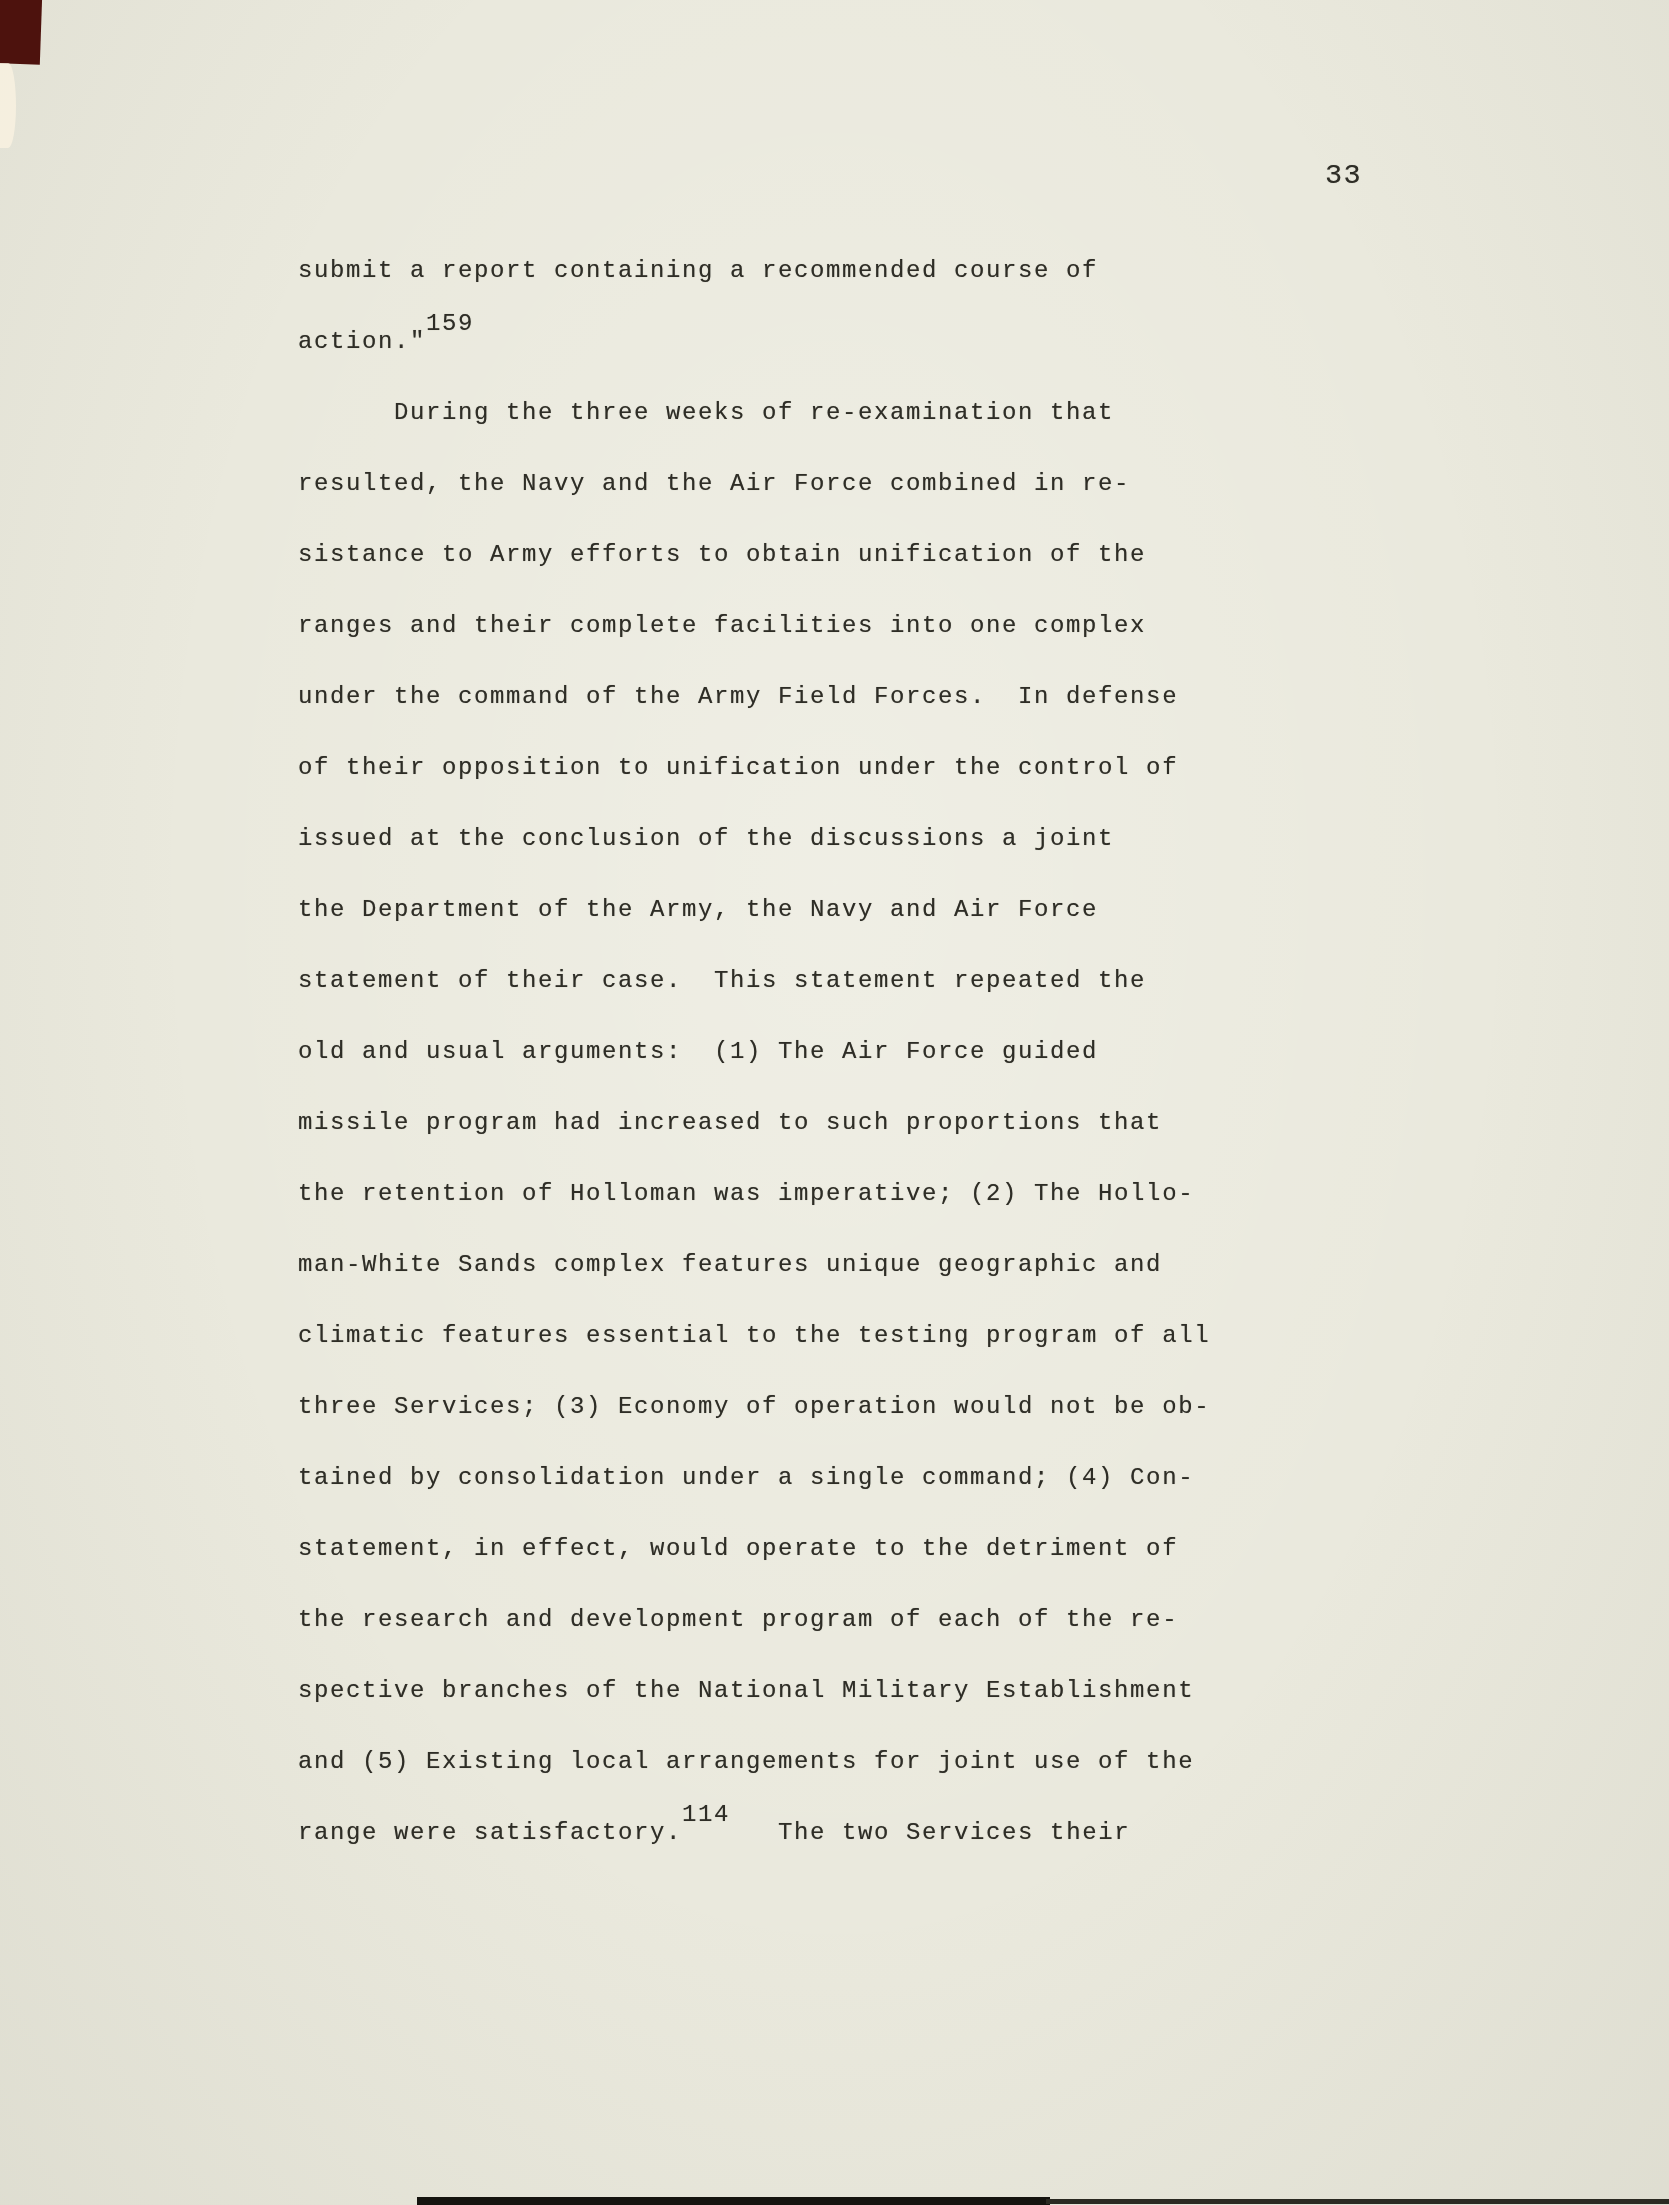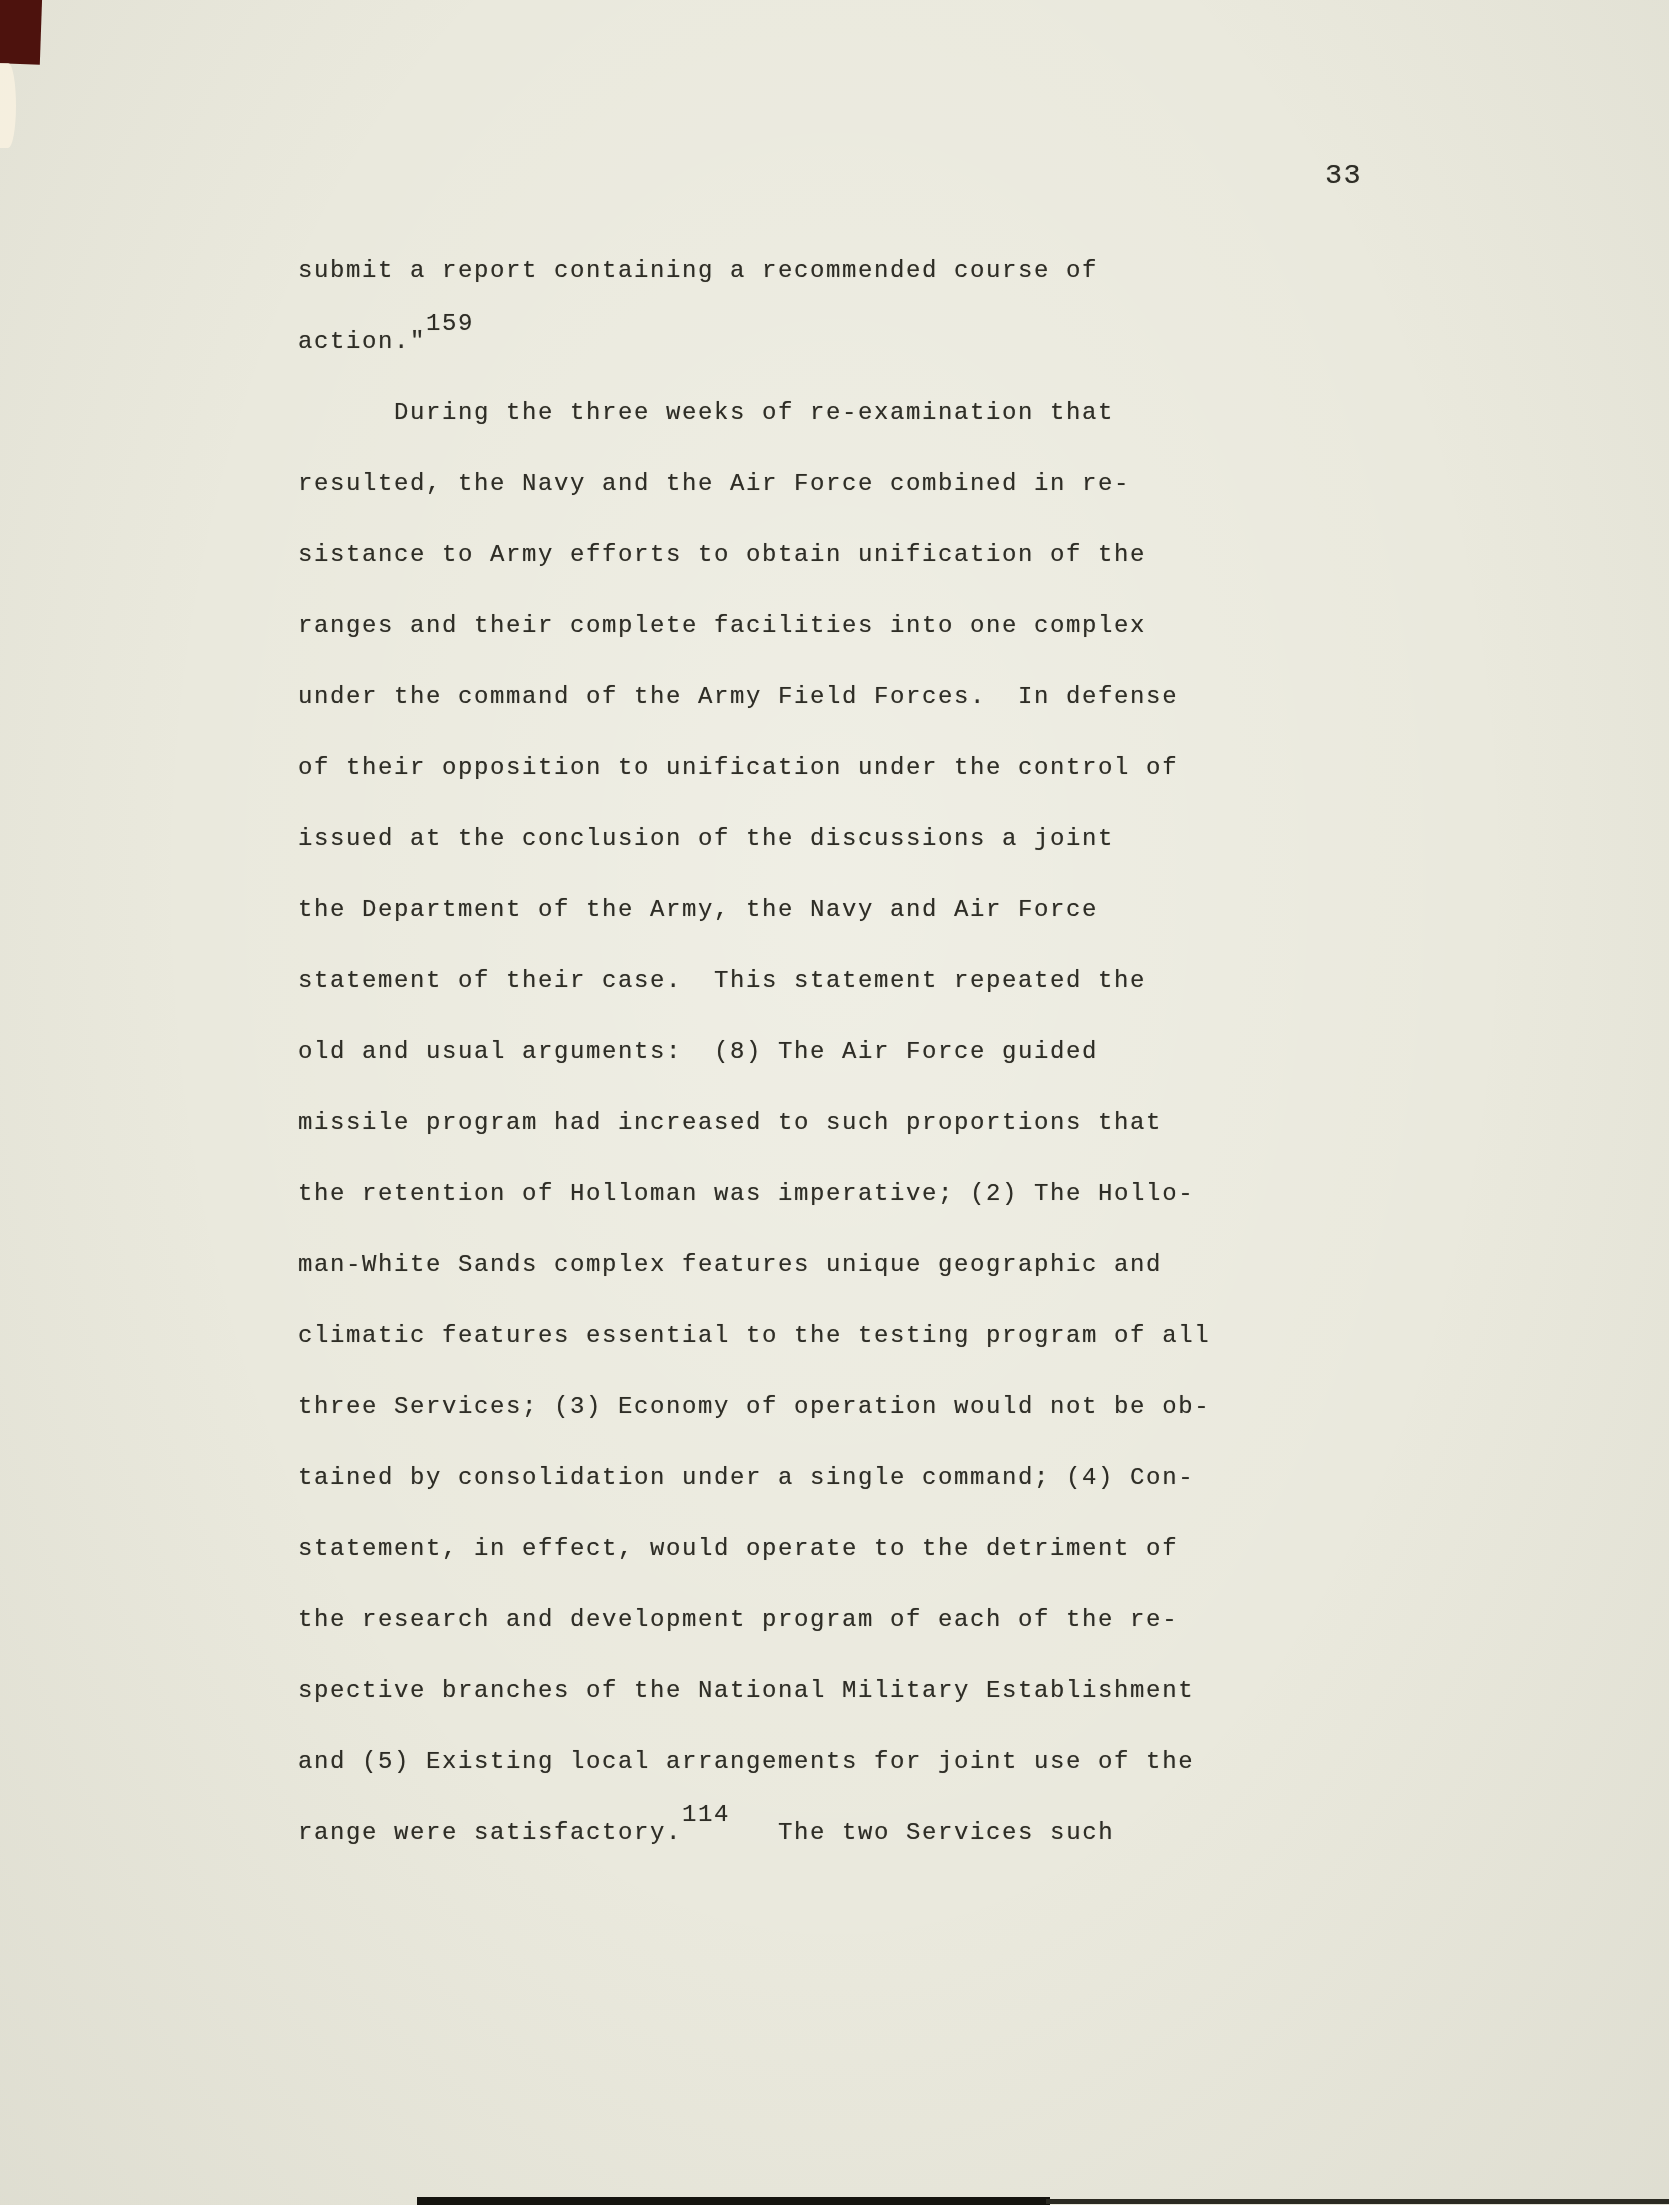--- a/index.html
+++ b/index.html
@@ -105,30 +105,30 @@
   <div>
       <div class="line"><span>      During the three weeks of re-examination that</span></div>
       <div class="line"><span>resulted, the Navy and the Air Force combined in re-</span></div>
       <div class="line"><span>sistance to Army efforts to obtain unification of the</span></div>
       <div class="line"><span>ranges and their complete facilities into one complex</span></div>
       <div class="line"><span>under the command of the Army Field Forces.  In defense</span></div>
       <div class="line"><span>of their opposition to unification under the control of</span></div>
       <div class="line"><span>issued at the conclusion of the discussions a joint</span></div>
       <div class="line"><span>the Department of the Army, the Navy and Air Force</span></div>
       <div class="line"><span>statement of their case.  This statement repeated the</span></div>
-      <div class="line"><span>old and usual arguments:  (8) The Air Force guided</span></div>
+      <div class="line"><span>old and usual arguments:  (1) The Air Force guided</span></div>
       <div class="line"><span>missile program had increased to such proportions that</span></div>
       <div class="line"><span>the retention of Holloman was imperative; (2) The Hollo-</span></div>
       <div class="line"><span>man-White Sands complex features unique geographic and</span></div>
       <div class="line"><span>climatic features essential to the testing program of all</span></div>
       <div class="line"><span>three Services; (3) Economy of operation would not be ob-</span></div>
       <div class="line"><span>tained by consolidation under a single command; (4) Con-</span></div>
       <div class="line"><span>statement, in effect, would operate to the detriment of</span></div>
       <div class="line"><span>the research and development program of each of the re-</span></div>
       <div class="line"><span>spective branches of the National Military Establishment</span></div>
       <div class="line"><span>and (5) Existing local arrangements for joint use of the</span></div>
-      <div class="line"><span>range were satisfactory.</span><span class="fn-sup">114</span><span>   The two Services such</span></div>
+      <div class="line"><span>range were satisfactory.</span><span class="fn-sup">114</span><span>   The two Services their</span></div>
     </div>
 </div>
 
 <div class="bottom-strip-1"></div>
 <div class="bottom-strip-2"></div>
 
 
 </body></html>

